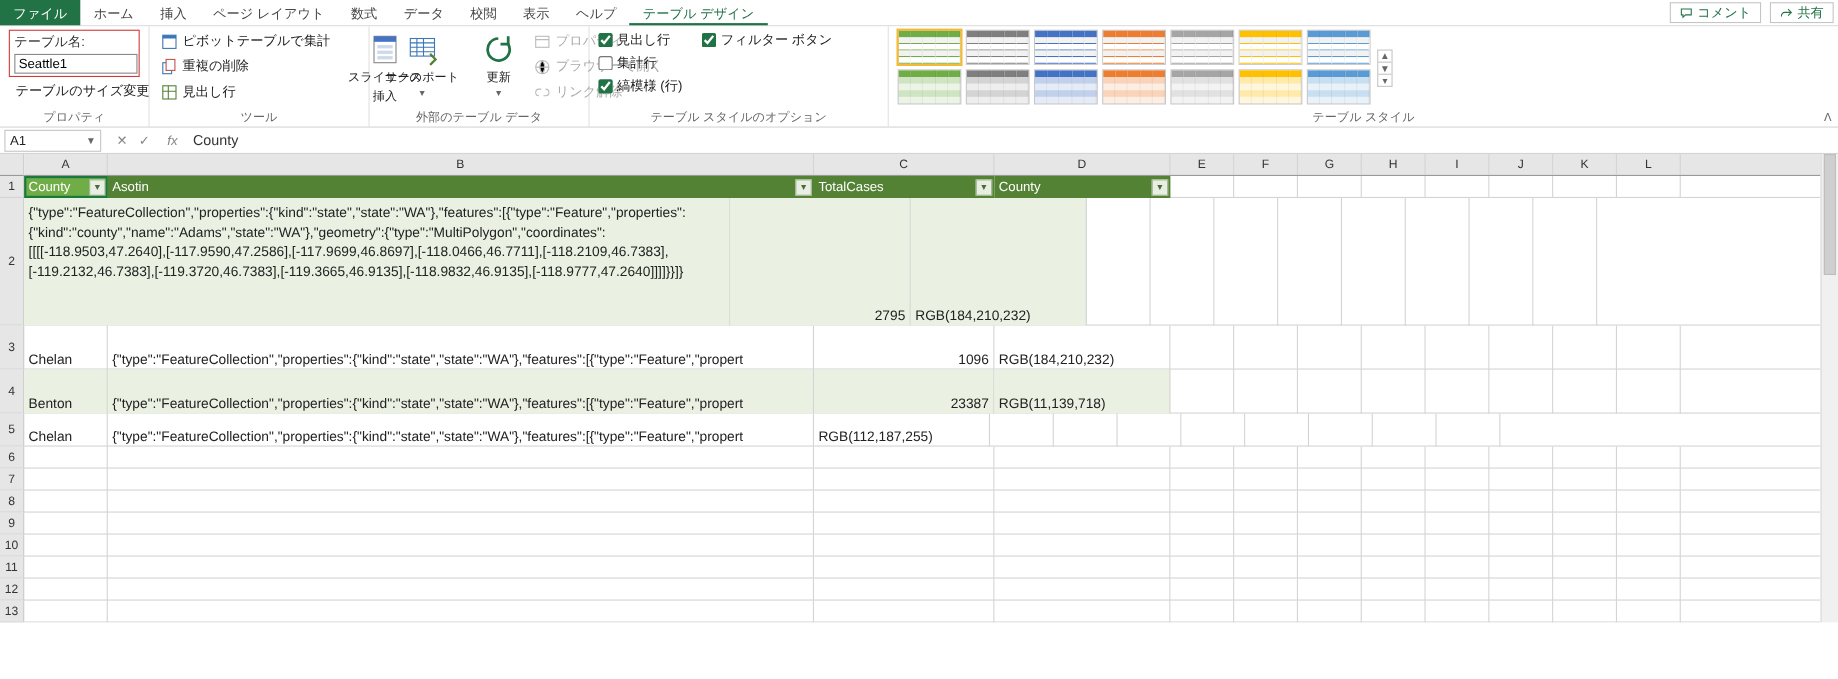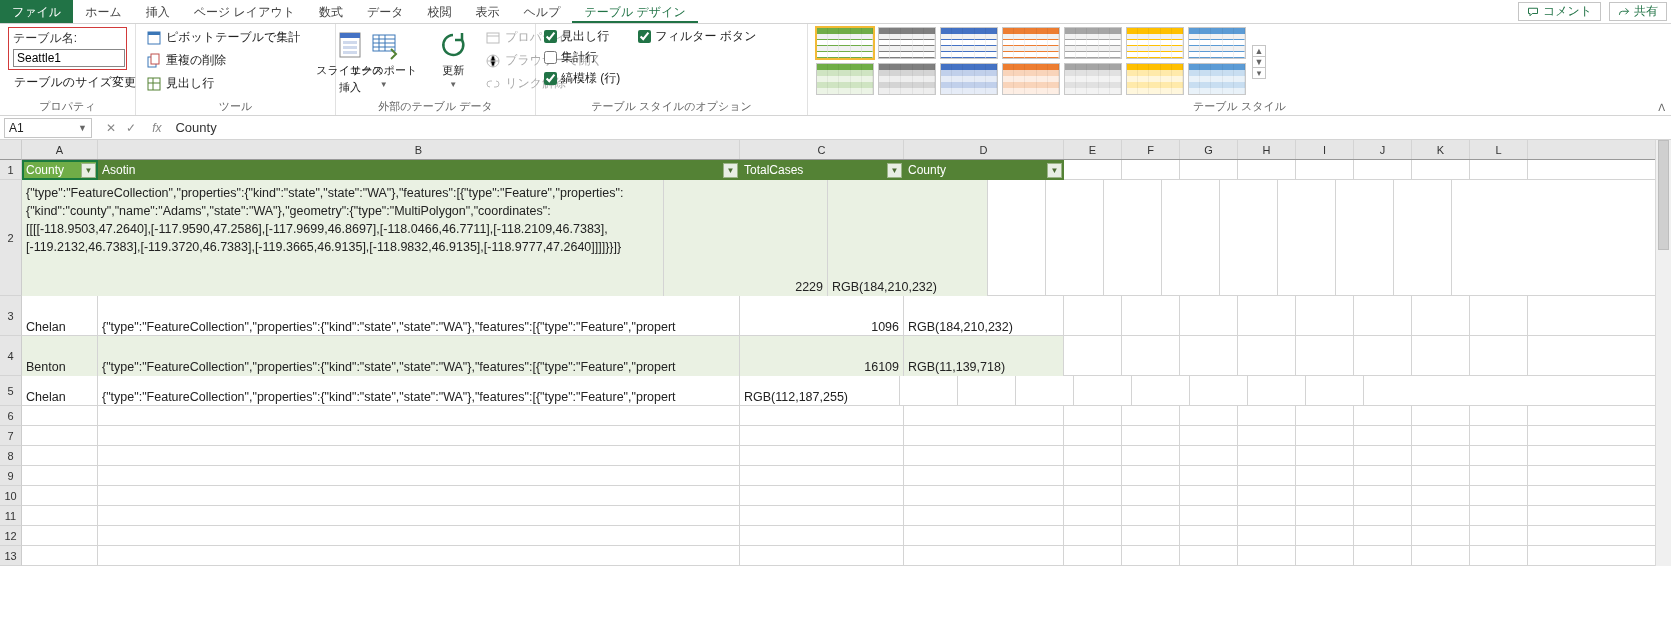--- a/index.html
+++ b/index.html
@@ -1041,21 +1041,21 @@
           <div class="cell" style="width: 58px; height: 20px;"></div>
           <div class="cell" style="width: 58px; height: 20px;"></div>
           <div class="cell" style="width: 58px; height: 20px;"></div>
           <div class="cell" style="width: 58px; height: 20px;"></div>
           <div class="cell" style="width: 58px; height: 20px;"></div>
           <div class="cell" style="width: 58px; height: 20px;"></div>
           <div class="cell" style="width: 58px; height: 20px;"></div>
         </div>
         <div class="datarow" style="height: 116px;">
           <div class="cell band-a wrap" style="width: 642px; height: 116px;">{"type":"FeatureCollection","properties":{"kind":"state","state":"WA"},"features":[{"type":"Feature","properties":{"kind":"county","name":"Adams","state":"WA"},"geometry":{"type":"MultiPolygon","coordinates":[[[[-118.9503,47.2640],[-117.9590,47.2586],[-117.9699,46.8697],[-118.0466,46.7711],[-118.2109,46.7383],[-119.2132,46.7383],[-119.3720,46.7383],[-119.3665,46.9135],[-118.9832,46.9135],[-118.9777,47.2640]]]]}}]}</div>
-          <div class="cell band-a num" style="width: 164px; height: 116px;">2229</div>
+          <div class="cell band-a num" style="width: 164px; height: 116px;">2795</div>
           <div class="cell band-a" style="width: 160px; height: 116px;">RGB(184,210,232)</div>
           <div class="cell" style="width: 58px; height: 116px;"></div>
           <div class="cell" style="width: 58px; height: 116px;"></div>
           <div class="cell" style="width: 58px; height: 116px;"></div>
           <div class="cell" style="width: 58px; height: 116px;"></div>
           <div class="cell" style="width: 58px; height: 116px;"></div>
           <div class="cell" style="width: 58px; height: 116px;"></div>
           <div class="cell" style="width: 58px; height: 116px;"></div>
           <div class="cell" style="width: 58px; height: 116px;"></div>
         </div>
@@ -1073,21 +1073,21 @@
           <div class="cell" style="width: 58px; height: 40px;"></div>
           <div class="cell" style="width: 58px; height: 40px;"></div>
           <div class="cell" style="width: 58px; height: 40px;"></div>
           <div class="cell" style="width: 58px; height: 40px;"></div>
         </div>
         <div class="datarow" style="height: 40px;">
           <div class="cell band-a" style="width: 76px; height: 40px;">Benton</div>
           <div class="cell band-a band-clip" style="width: 642px; height: 40px;">
             <div class="clip-text">{"type":"FeatureCollection","properties":{"kind":"state","state":"WA"},"features":[{"type":"Feature","propert</div>
           </div>
-          <div class="cell band-a num" style="width: 164px; height: 40px;">16109</div>
+          <div class="cell band-a num" style="width: 164px; height: 40px;">23387</div>
           <div class="cell band-a" style="width: 160px; height: 40px;">RGB(11,139,718)</div>
           <div class="cell" style="width: 58px; height: 40px;"></div>
           <div class="cell" style="width: 58px; height: 40px;"></div>
           <div class="cell" style="width: 58px; height: 40px;"></div>
           <div class="cell" style="width: 58px; height: 40px;"></div>
           <div class="cell" style="width: 58px; height: 40px;"></div>
           <div class="cell" style="width: 58px; height: 40px;"></div>
           <div class="cell" style="width: 58px; height: 40px;"></div>
           <div class="cell" style="width: 58px; height: 40px;"></div>
         </div>

